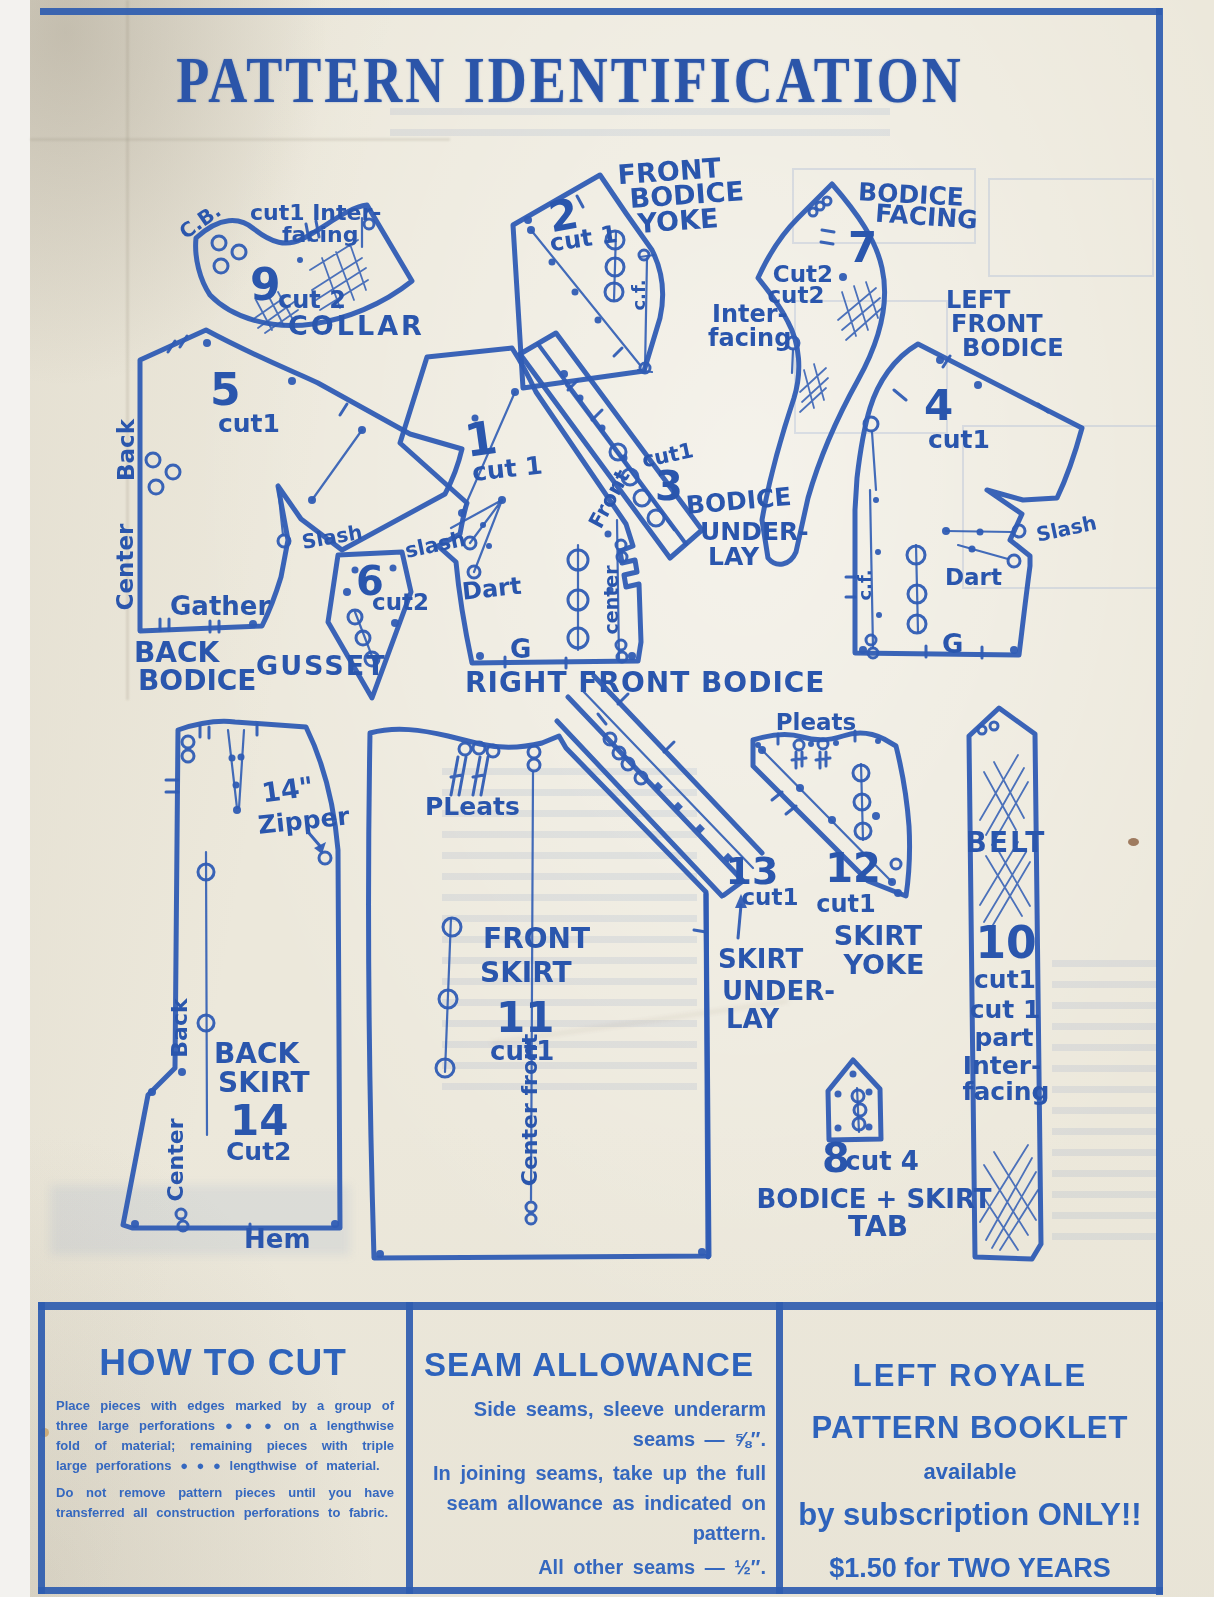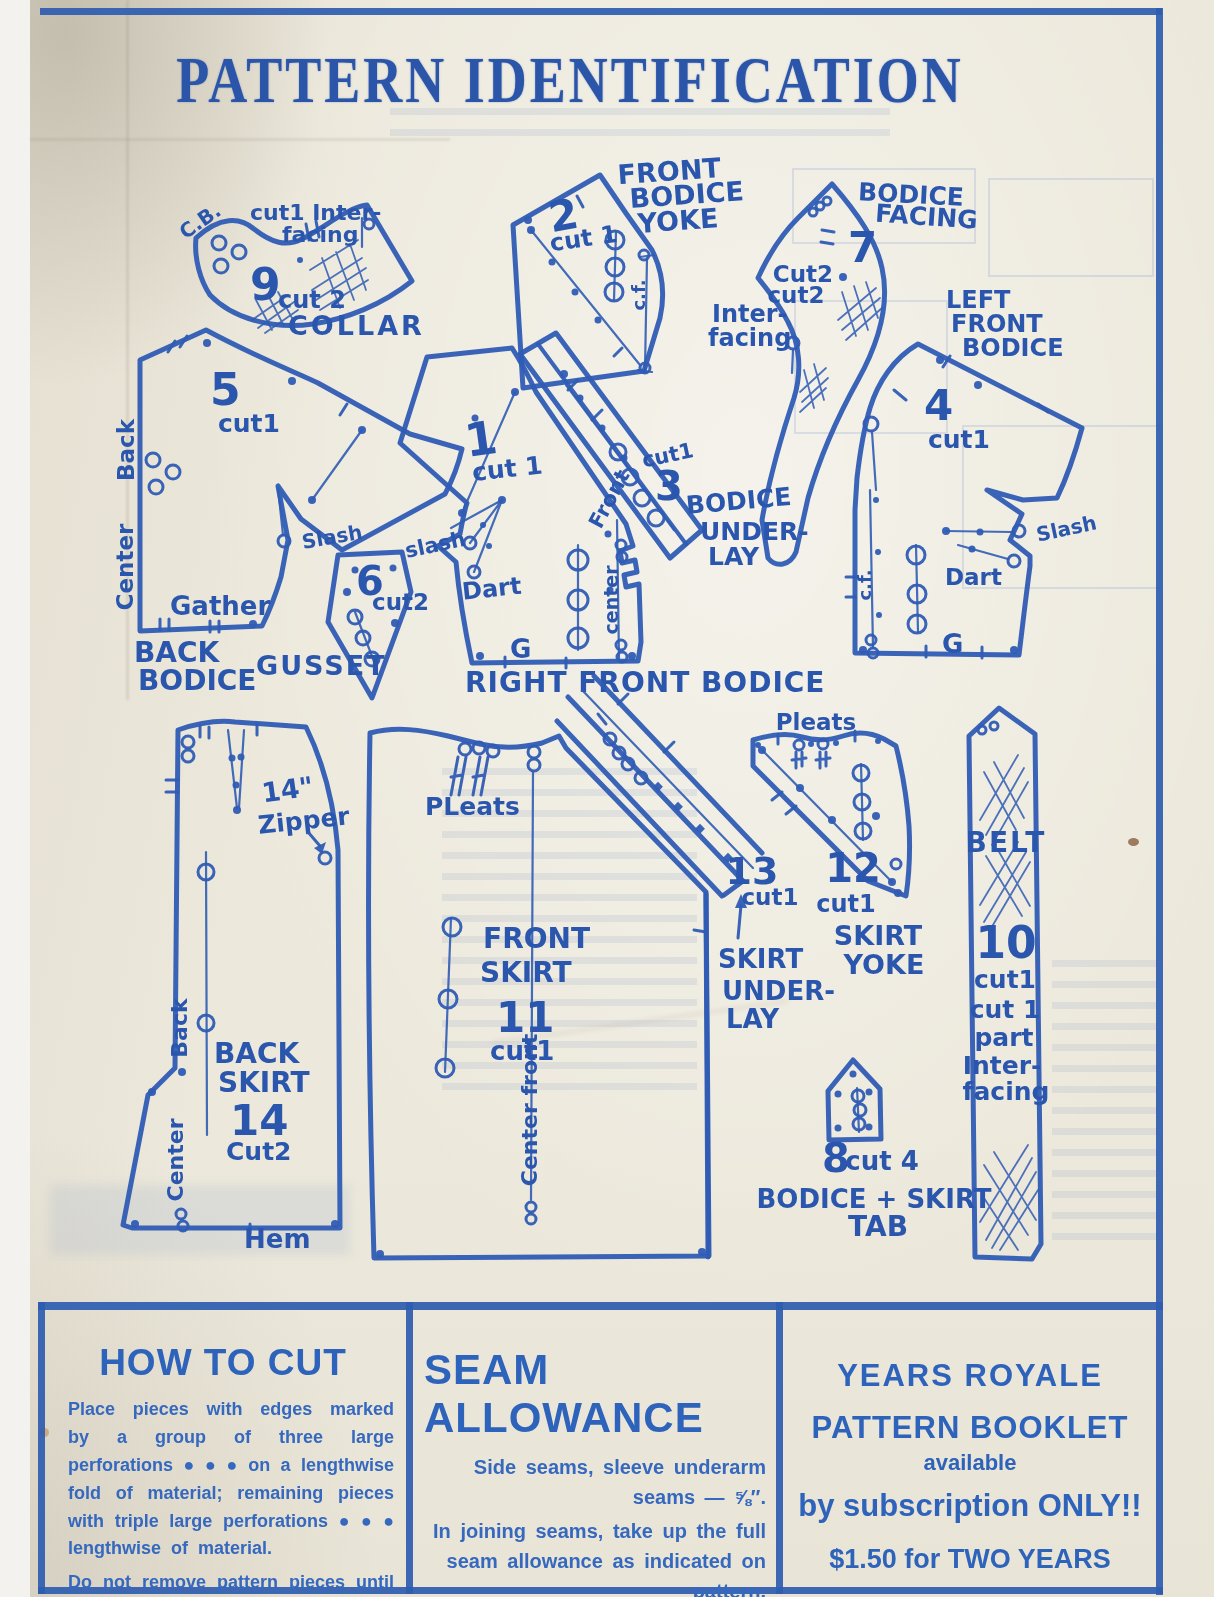--- a/index.html
+++ b/index.html
@@ -56,28 +56,28 @@
   .t{fill:none;stroke:#2f5cb4;stroke-width:2.2;stroke-linecap:round;opacity:.9;}
   .th{fill:none;stroke:#2f5cb4;stroke-width:1.8;stroke-linecap:round;opacity:.85;}
   .dot{fill:#2f5cb4;stroke:none;opacity:.95;}
 
   
   .fcol{position:absolute;color:#3263ba;}
   .ftitle{text-align:center;font-weight:bold;letter-spacing:1px;color:#2e63bc;}
   .fbody{font-weight:bold;text-align:justify;word-spacing:5px;color:#3568bf;}
   .col1{left:42px;top:1342px;width:342px;}
   .col1 .ftitle{font-size:37px;margin-bottom:12px;}
-  .col1 .fbody{font-size:18px;line-height:1.55;margin:0 0 6px 16px;}
+  .col1 .fbody{font-size:13px;line-height:1.55;margin:0 0 6px 4px;}
   .col2{left:414px;top:1346px;width:342px;}
-  .col2 .ftitle{font-size:42px;margin-bottom:10px;text-align:left;}
+  .col2 .ftitle{font-size:33px;margin-bottom:10px;text-align:left;}
   .col2 .fbody{font-size:20px;line-height:1.5;margin:0 0 4px 0;text-align:right;word-spacing:4px;}
   .col3{left:782px;top:1340px;width:356px;text-align:center;color:#2e63bc;font-weight:bold;}
   .col3 .bk1{font-size:31px;letter-spacing:2px;margin-top:18px;}
   .col3 .bk2{font-size:31px;letter-spacing:1px;margin-top:16px;}
-  .col3 .bk3{font-size:22px;margin-top:4px;}
+  .col3 .bk3{font-size:22px;margin-top:13px;}
   .col3 .bk4{font-size:31px;margin-top:12px;}
   .col3 .bk5{font-size:27px;margin-top:20px;}
 </style>
 </head>
 <body>
 
 <div class="page">
   <div class="paper"></div>
 
   <div class="ghost gbox" style="left:782px;top:168px;width:180px;height:72px;"></div>
@@ -464,19 +464,19 @@
   </div>
 
   <div class="fcol col2">
     <div class="ftitle">SEAM ALLOWANCE</div>
     <p class="fbody">Side seams, sleeve underarm seams — ⅝″.</p>
     <p class="fbody">In joining seams, take up the full seam allowance as indicated on pattern.</p>
     <p class="fbody">All other seams — ½″.</p>
   </div>
 
   <div class="fcol col3">
-    <div class="bk1">YEARS ROYALE</div>
+    <div class="bk1">LEFT ROYALE</div>
     <div class="bk2">PATTERN BOOKLET</div>
     <div class="bk3">available</div>
     <div class="bk4">by subscription ONLY!!</div>
     <div class="bk5">$1.50 for TWO YEARS</div>
   </div>
 </div>
 
 </body></html>

